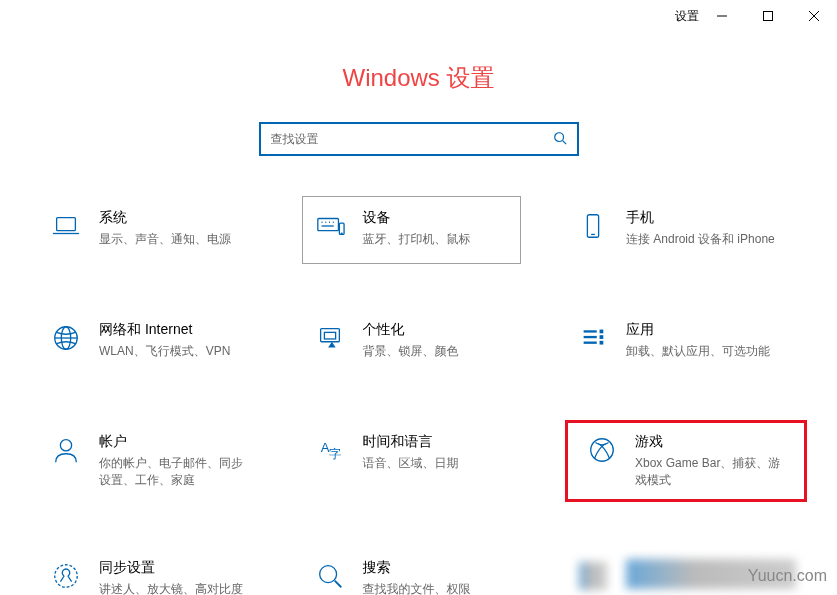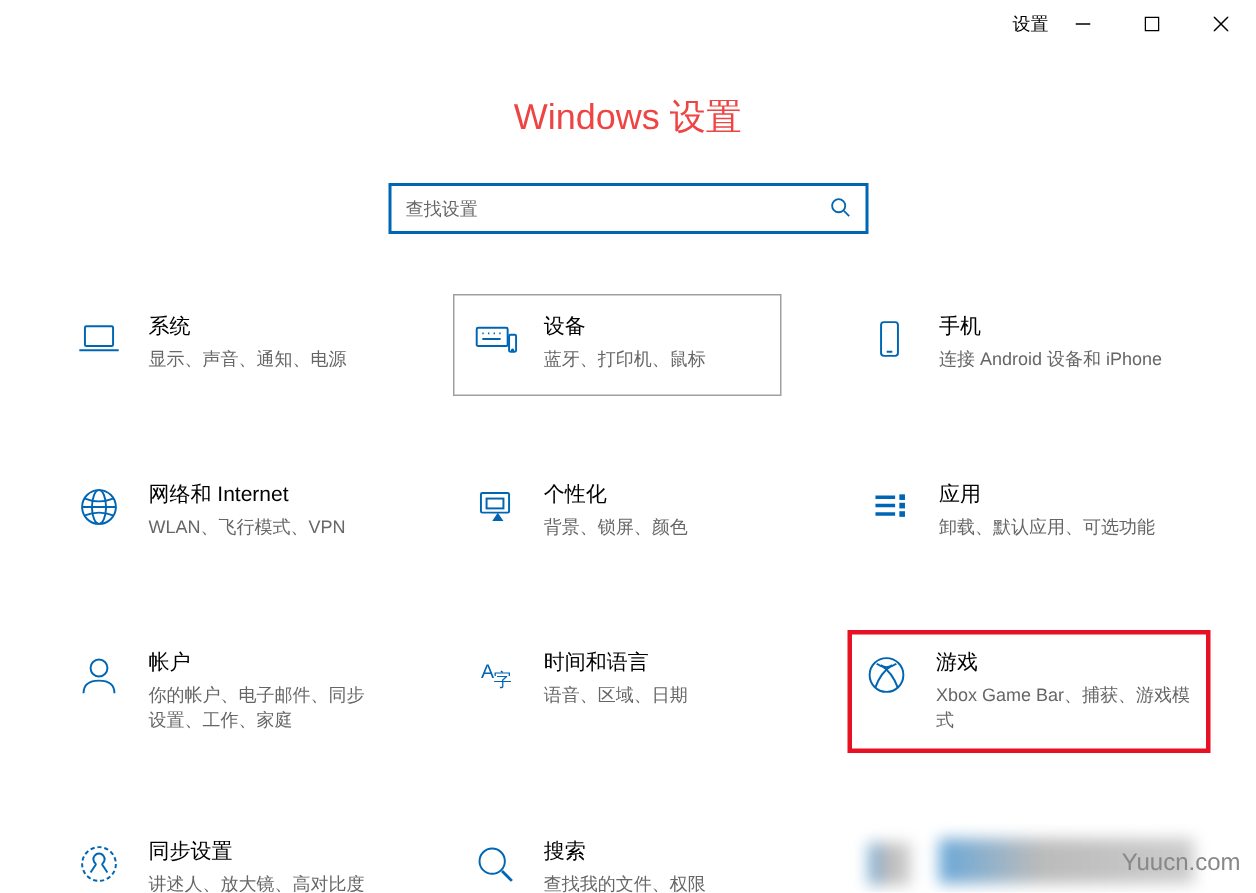--- a/index.html
+++ b/index.html
@@ -86,21 +86,21 @@
       align-items: flex-start;
       padding: 12px 10px;
       border: 1px solid transparent;
       min-height: 68px;
     }
     .category-tile.hovered {
       border: 1px solid #a0a0a0;
     }
     .category-tile.highlighted {
       border: 3px solid #e81123;
-      padding: 10px 6px;
+      padding: 10px 17px;
     }
     .tile-icon {
       width: 34px;
       height: 34px;
       flex-shrink: 0;
       margin-right: 16px;
       display: flex;
       align-items: center;
       justify-content: center;
       color: #0066b4;

